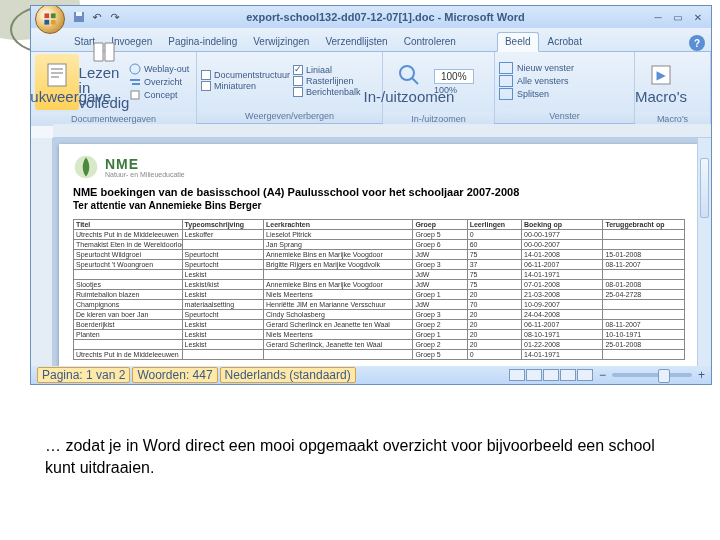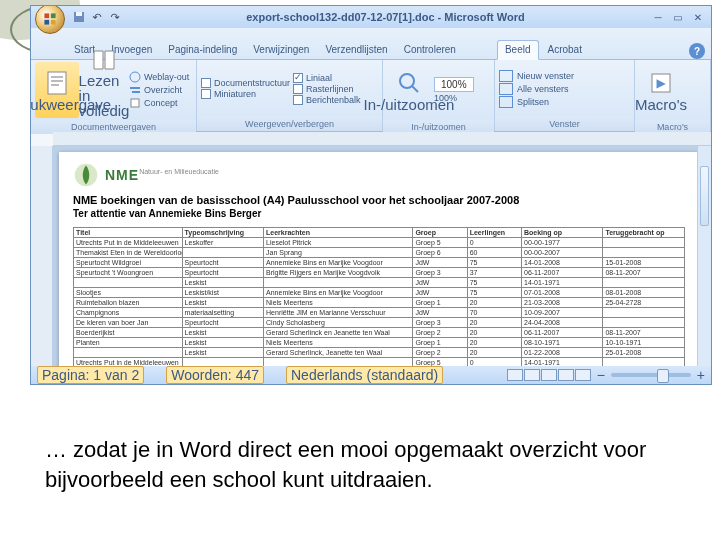--- a/index.html
+++ b/index.html
@@ -11,21 +11,21 @@
   
   .titlebar { height: 22px; background: linear-gradient(#d6e7fa,#bfd8f7); display: flex; align-items: center; }
   .office-btn { width: 30px; height: 30px; border-radius: 50%; background: radial-gradient(circle at 35% 35%,#fff,#f0cd80 40%,#b87f2a 90%); margin: -4px 4px -8px 4px; border: 1px solid #8a6520; display:flex; align-items:center; justify-content:center; z-index:5; }
   .office-btn svg{width:16px;height:16px}
   .qat { display:flex; gap:4px; margin-left:3px;}
   .qat-item{width:14px;height:14px;display:flex;align-items:center;justify-content:center;opacity:.7}
   .title-text { flex:1; text-align:center; color:#3c5a85; font-size:11px;font-weight:bold; }
   .winctrl { display:flex; gap:2px; margin-right:4px;}
   .winctrl span{width:18px;height:14px;display:flex;align-items:center;justify-content:center;color:#3c5a85;font-size:10px}
   
-  .tabs { height:32px; background:linear-gradient(#e8f1fb,#d9e8f8); display:flex; align-items:flex-end; padding-left:36px; gap:2px; border-bottom:1px solid #9fbde0;}
+  .tabs { height:24px; background:linear-gradient(#e8f1fb,#d9e8f8); display:flex; align-items:flex-end; padding-left:36px; gap:2px; border-bottom:1px solid #9fbde0;}
   .tab { padding:3px 7px 4px; font-size:10px; color:#3c5a85; border-radius:3px 3px 0 0; cursor:default;}
   .tab.active { background:#f8fbfe; border:1px solid #9fbde0; border-bottom:1px solid #f8fbfe; position:relative; top:1px;margin-left:32px;}
   .help-btn{margin-left:auto;margin-right:6px;width:16px;height:16px;border-radius:50%;background:#5a8fd4;color:#fff;display:flex;align-items:center;justify-content:center;font-size:10px;font-weight:bold;}
   
   .ribbon { height:72px; background:linear-gradient(#eaf2fb,#d5e5f7); border-bottom:1px solid #9fbde0; display:flex;}
   .rgroup { border-right:1px solid #b9cee8; display:flex; flex-direction:column; }
   .rgroup-body { flex:1; display:flex; align-items:center; padding:2px 4px; gap:3px;}
   .rgroup-label { height:14px; font-size:9px; color:#5a779c; text-align:center; background:linear-gradient(#dce9f8,#cfe0f4); line-height:14px; padding:0 4px;}
   .big-btn { width:44px; height:56px; display:flex; flex-direction:column; align-items:center; justify-content:center; border-radius:3px;}
   .big-btn.highlight { background:linear-gradient(#ffe9a8,#ffd15a);}
@@ -39,41 +39,41 @@
   .win-mini{width:14px;height:12px;border:1px solid #5a8fd4;display:inline-block;margin-right:1px}
   
   .ruler-h{height:14px;background:#e4ecf6;border-bottom:1px solid #b9cee8;margin-left:22px}
   .doc-area{flex:1;background:#bcd0e8;display:flex;overflow:hidden}
   .ruler-v{width:22px;background:#e4ecf6;border-right:1px solid #b9cee8}
   .page-wrap{flex:1;overflow:auto;padding:6px 16px 6px 6px;position:relative}
   .page{background:#fff;box-shadow:0 1px 4px rgba(0,0,0,.3);padding:10px 14px 14px;width:640px}
   
   .nme-logo{display:flex;align-items:center;gap:6px;margin-bottom:6px}
   .nme-logo svg{width:26px;height:26px}
-  .nme-text{display:flex;flex-direction:row;line-height:1}
+  .nme-text{display:flex;flex-direction:column;line-height:1}
   .nme-text .t1{font-weight:bold;color:#3a7a3a;font-size:14px;letter-spacing:1px}
   .nme-text .t2{font-size:7px;color:#888}
   .doc-head{font-weight:bold;font-size:11px;margin:4px 0 2px}
   .doc-sub{font-size:10px;font-weight:bold;margin-bottom:8px}
   table.data{width:100%;border-collapse:collapse;font-size:7px;color:#333;table-layout:fixed}
   table.data th, table.data td{border:1px solid #888;padding:1px 2px;text-align:left;overflow:hidden;white-space:nowrap}
   table.data th{font-weight:bold;background:#fff}
   .c0{width:16%}.c1{width:12%}.c2{width:22%}.c3{width:8%}.c4{width:8%}.c5{width:12%}.c6{width:12%}
   
-  .statusbar{height:18px;background:linear-gradient(#d6e7fa,#bfd8f7);display:flex;align-items:center;padding:0 6px;font-size:14px;color:#3c5a85;gap:22px}
+  .statusbar{height:18px;background:linear-gradient(#d6e7fa,#bfd8f7);display:flex;align-items:center;padding:0 6px;font-size:12px;color:#3c5a85;gap:2px}
   .sb-hl{background:#ffe9a8;border:1px solid #d4a24a;padding:0 4px;border-radius:2px}
   .sb-right{margin-left:auto;display:flex;align-items:center;gap:6px}
   .view-btns{display:flex;gap:1px}
   .view-btns span{width:16px;height:12px;border:1px solid #7a9ac2;background:#e8f1fb;display:inline-block}
   .slider{width:80px;height:4px;background:#9fbde0;border-radius:2px;position:relative}
   .slider::after{content:"";position:absolute;left:58%;top:-4px;width:10px;height:12px;background:#e8f1fb;border:1px solid #7a9ac2;border-radius:2px}
   .scrollbar{position:absolute;right:0;top:0;bottom:0;width:14px;background:#dce9f8;border-left:1px solid #b9cee8}
   .scroll-thumb{position:absolute;left:2px;right:2px;top:20px;height:60px;background:linear-gradient(#f0f6fd,#cfe0f4);border:1px solid #9fbde0;border-radius:2px}
   
-  .slide-caption{position:absolute;left:45px;right:45px;top:435px;font-size:22px;color:#000;font-family:Arial,sans-serif;line-height:1.35}
+  .slide-caption{position:absolute;left:45px;right:45px;top:435px;font-size:16px;color:#000;font-family:Arial,sans-serif;line-height:1.35}
 </style>
 </head>
 <body>
 
 <div class="slide-decor"></div>
 
 <div class="word-window">
 
   <div class="titlebar">
     <div class="office-btn">

